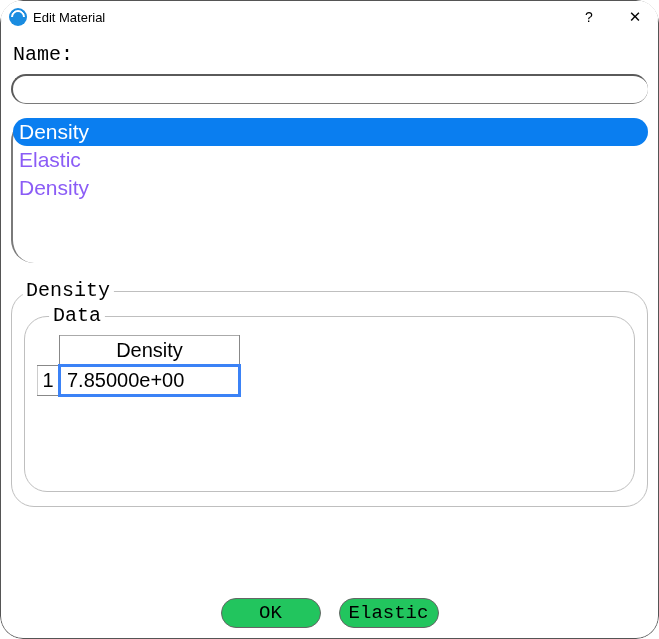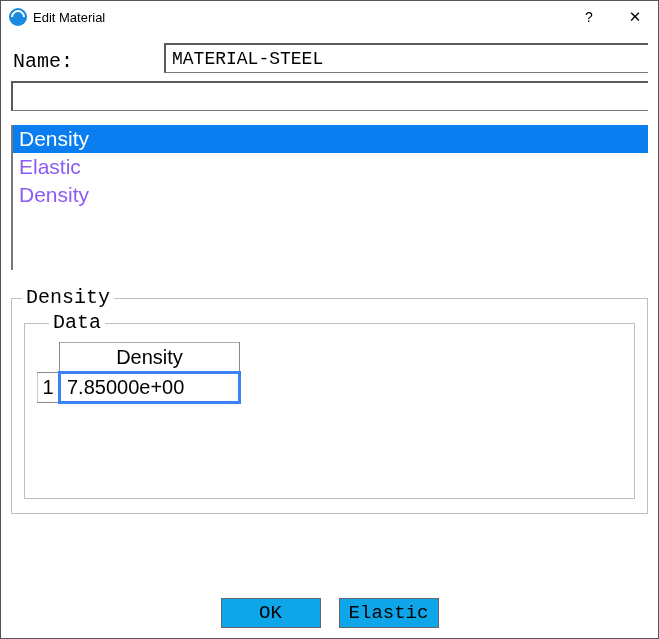--- a/index.html
+++ b/index.html
@@ -1,18 +1,19 @@
 <!DOCTYPE html>
 <html><head>
   <meta charset="utf-8">
   <style>
     * {
       box-sizing: border-box;
       margin: 0;
       padding: 0;
+      border-radius: 23px;
     }
     body {
       font-family: "Segoe UI", Arial, sans-serif;
       background: #fff;
       width: 659px;
       height: 639px;
       overflow: hidden;
     }
     .window {
       width: 659px;
@@ -72,21 +73,21 @@
       font-size: 15px;
     }
     .content {
       flex: 1;
       padding: 10px 10px 10px 10px;
       display: flex;
       flex-direction: column;
     }
     .field-row {
       display: flex;
-      align-items: flex-end;
+      align-items: flex-start;
       margin-bottom: 8px;
     }
     .field-label {
       font-family: "Courier New", monospace;
       font-size: 20px;
       color: #000;
       width: 153px;
       padding-left: 2px;
     }
     .field-input {
@@ -192,42 +193,41 @@
       display: flex;
       justify-content: center;
       gap: 18px;
       padding: 14px 0 10px 0;
     }
     .dlg-btn {
       font-family: "Courier New", monospace;
       font-size: 19px;
       padding: 3px 0;
       width: 100px;
-      background: #0ea5e9;
+      background: #22c55e;
       border: 1px solid #666;
       cursor: pointer;
     }
   </style>
 </head>
 <body>
 
 <div class="window">
   <div class="titlebar">
     <div class="app-icon"></div>
     <div class="title-text">Edit Material</div>
     <div class="title-spacer"></div>
     <div class="title-btn">?</div>
     <div class="title-btn close">✕</div>
   </div>
 
   <div class="content">
 
     <div class="field-row">
       <div class="field-label">Name:</div>
-      <input class="field-input" type="text" value="MATERIAL-STEEL" style="">
     </div>
 
     <div class="field-row">
       <input class="field-input" type="text" value="" style="">
     </div>
 
     <div class="props-list">
       <div class="props-item selected">Density</div>
       <div class="props-item">Elastic</div>
       <div class="props-item">Density</div>

